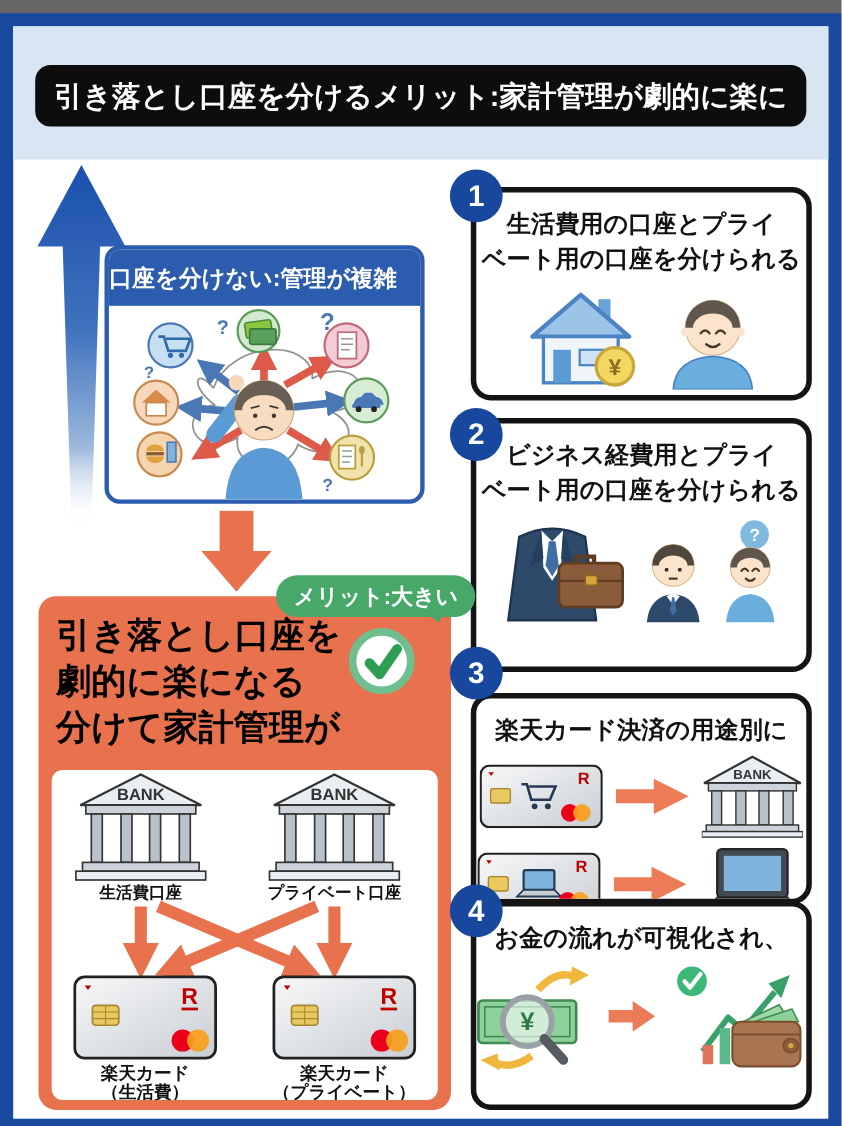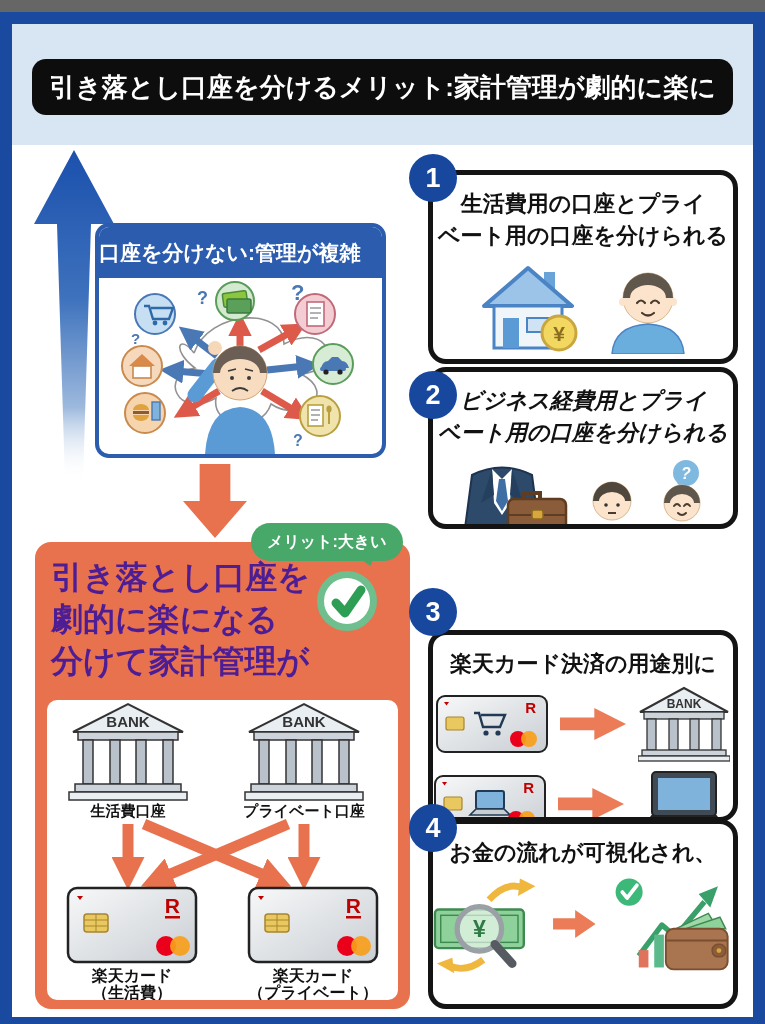--- a/index.html
+++ b/index.html
@@ -15,25 +15,25 @@
   
   .uparrow { left:34px; top:138px; width:80px; height:330px; z-index:2; }
   .problem-card { left:95px; top:211px; width:291px; height:235px; background:#fff;
     border:4px solid #2b5cad; border-radius:14px; overflow:hidden; z-index:3; }
   .problem-head { height:51px; background:#2b5cad; display:flex; align-items:center; justify-content:flex-start; }
   .problem-head span { color:#fff; font-weight:bold; font-size:21px; white-space:nowrap; }
   .downarrow { left:183px; top:452px; width:64px; height:74px; background:#e8714e; z-index:2;
     clip-path:polygon(26% 0,74% 0,74% 50%,100% 50%,50% 100%,0 50%,26% 50%); }
   .badge { left:251px; top:511px; height:38px; padding:0 16px; background:#47a86a; border-radius:19px;
     display:flex; align-items:center; z-index:5; }
-  .badge span { color:#fff; font-weight:bold; font-size:16px; white-space:nowrap; }
+  .badge span { color:#fff; font-weight:bold; font-size:20px; white-space:nowrap; }
   .badge::after { content:""; position:absolute; right:24px; bottom:-14px; border:9px solid transparent;
     border-top:12px solid #47a86a; transform:rotate(-18deg); }
   .solution-box { left:35px; top:530px; width:375px; height:467px; background:#e8714e; border-radius:16px; z-index:4; }
-  .solution-title { position:absolute; left:16px; top:14px; color:#4c1d95; font-weight:bold; font-size:32px; line-height:1.32; }
+  .solution-title { position:absolute; left:16px; top:14px; color:#000000; font-weight:bold; font-size:32px; line-height:1.32; }
   .check-ring { position:absolute; left:282px; top:29px; width:60px; height:60px; background:#fff;
     border:7px solid #6fbe8d; border-radius:50%; display:flex; align-items:center; justify-content:center; }
   .panel { position:absolute; left:12px; top:158px; width:351px; height:300px; background:#fff; border-radius:10px; }
 
   
   .benefit { left:428px; width:310px; background:#fff; border:5px solid #141414; border-radius:18px; z-index:3; overflow:hidden; }
   .benefit .btitle { margin-top:13px; text-align:center; font-weight:bold; font-size:22px; line-height:1.45; color:#111; }
   .numbadge { left:409px; width:48px; height:48px; background:#17489e; border-radius:50%;
     display:flex; align-items:center; justify-content:center; z-index:6; }
   .numbadge span { color:#fff; font-weight:bold; font-size:27px; }
@@ -267,21 +267,21 @@
         <path d="M31,43 q4,-5 8,0 M45,43 q4,-5 8,0" fill="none" stroke="#4a3b2e" stroke-width="2.2" stroke-linecap="round"></path>
         <path d="M36,53 q6,5 12,0" fill="none" stroke="#4a3b2e" stroke-width="2.2" stroke-linecap="round"></path>
         <path d="M6,94 Q8,66 42,64 Q76,66 78,94 Z" fill="#6aaede" stroke="#4a84c4" stroke-width="1.5"></path>
       </svg>
     </div>
   </div>
   <div class="abs numbadge" style="top:142px;">
       <span>1</span>
     </div>
 
-  <div class="abs benefit" style="top:355px;height:162px;font-style:italic;">
+  <div class="abs benefit" style="top:368px;height:231px;">
     <div class="btitle">
       <div>ビジネス経費用とプライ</div>
       <div>ベート用の口座を分けられる</div>
     </div>
     <div class="iconrow" style="gap:10px;">
       <svg width="118" height="96" viewBox="0 0 118 96">
         <path d="M20,18 Q50,3 80,18 L90,94 L10,94 Z" fill="#2e4a6b" stroke="#1d3350" stroke-width="2"></path>
         <path d="M40,12 L50,22 L60,12 L58,46 L50,58 L42,46 Z" fill="#fff"></path>
         <path d="M47,22 L53,22 L56,44 L50,54 L44,44 Z" fill="#3f6ea5"></path>
         <path d="M40,12 L29,46 L42,38 Z" fill="#24405e"></path>

